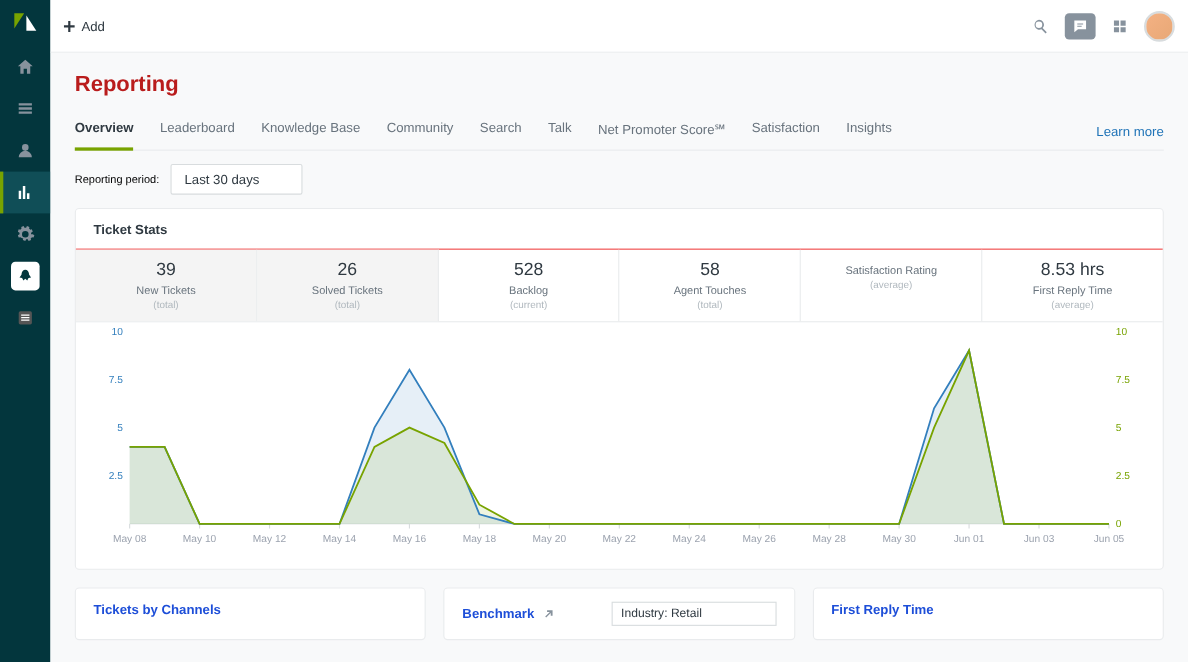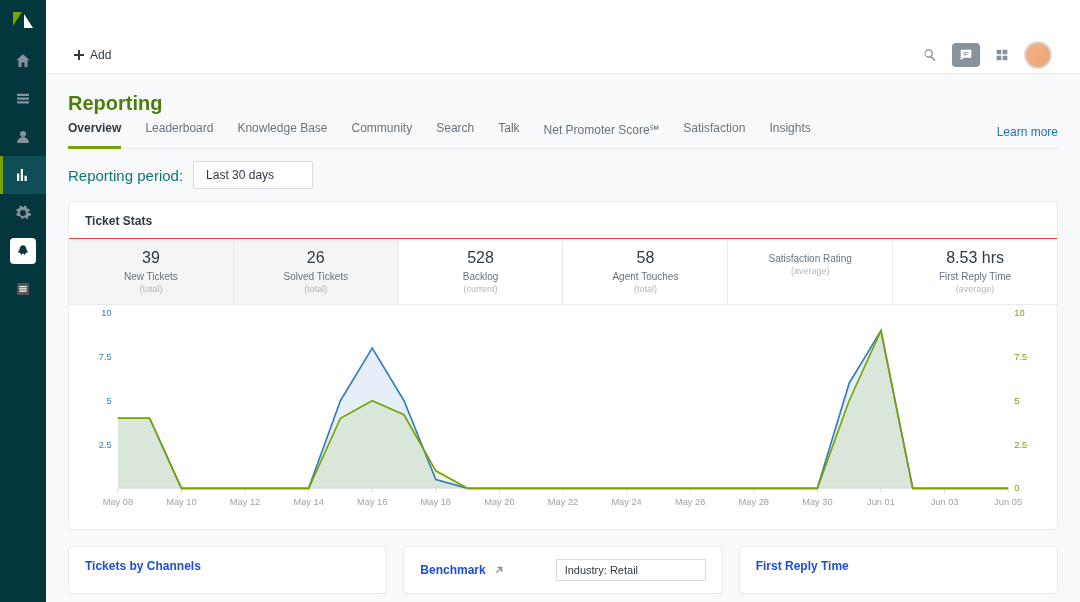--- a/index.html
+++ b/index.html
@@ -9,38 +9,38 @@
 .side-rail { width: 46px; background: #03363d; display: flex; flex-direction: column; align-items: center; padding-top: 8px; }
 .rail-logo { width: 24px; height: 24px; margin-bottom: 10px; display: flex; align-items: center; justify-content: center; }
 .rail-item { width: 46px; height: 38px; display: flex; align-items: center; justify-content: center; color: #87929d; cursor: pointer; }
 .rail-item.active { background: #104e57; color: #fff; border-left: 3px solid #78a300; padding-right: 3px; }
 .rail-item svg { width: 18px; height: 18px; fill: currentColor; }
 .rail-icon-box { width: 26px; height: 26px; border-radius: 4px; background: #fff; color: #03363d; display:flex; align-items:center; justify-content:center;}
 .rail-icon-box svg{width:14px;height:14px;}
 
 .main { flex: 1; display: flex; flex-direction: column; background: #fff; min-width: 0; }
 
-.top-bar { height: 38px; border-bottom: 1px solid #e9ebed; display:flex; align-items:center; padding: 0 28px; background:#fff;margin-top:36px; }
+.top-bar { height: 48px; border-bottom: 1px solid #e9ebed; display:flex; align-items:center; padding: 0 12px; background:#fff; }
 .top-add { display:flex; align-items:center; gap:6px; font-size:12px; color:#2f3941; cursor:pointer;}
 .top-spacer{flex:1}
 .top-icon{width:24px;height:24px;display:flex;align-items:center;justify-content:center;color:#87929d;margin-left:10px;cursor:pointer;border-radius:4px;}
 .top-icon.filled{background:#87929d;color:#fff;padding:2px;width:28px;height:24px;}
 .top-avatar{width:28px;height:28px;border-radius:50%;background:linear-gradient(135deg,#f4b183,#e8a876);margin-left:10px;border:2px solid #d8dcde;}
 
 .content{flex:1;overflow:auto;padding:18px 22px 0 22px;background:#f8f9fa;}
-.page-title{font-size:20px;font-weight:700;color:#4d7c0f;}
+.page-title{font-size:20px;font-weight:700;color:#b91c1c;margin-bottom:14px;}
 .tabs-row{display:flex;align-items:center;border-bottom:1px solid #e9ebed;}
 .tabs{display:flex;gap:24px;}
 .tab{font-size:12px;color:#68737d;padding:6px 0 10px 0;cursor:pointer;position:relative;}
 .tab.active{color:#2f3941;font-weight:600;}
 .tab.active::after{content:'';position:absolute;left:0;right:0;bottom:-1px;height:3px;background:#78a300;}
 .learn-more{margin-left:auto;font-size:12px;color:#1f73b7;cursor:pointer;}
 
 .period-row{display:flex;align-items:center;gap:10px;padding:12px 0;}
-.period-label{font-size:15px;color:#0f766e;}
+.period-label{font-size:10px;color:#000000;}
 .period-select{border:1px solid #d8dcde;background:#fff;font-size:12px;padding:6px 12px;border-radius:2px;min-width:120px;cursor:pointer;}
 
 .card{background:#fff;border:1px solid #e9ebed;border-radius:4px;margin-bottom:16px;}
 .card-title{font-size:12px;font-weight:600;color:#2f3941;padding:12px 16px 10px;}
 .stats-row{display:flex;border-top:1px solid #ef4444;border-bottom:1px solid #e9ebed;}
 .stat{flex:1;text-align:center;padding:10px 4px;border-right:1px solid #e9ebed;}
 .stat:last-child{border-right:none;}
 .stat.sel{background:#f4f4f4;}
 .stat-val{font-size:16px;color:#2f3941;}
 .stat-lbl{font-size:10px;color:#68737d;margin-top:4px;}

